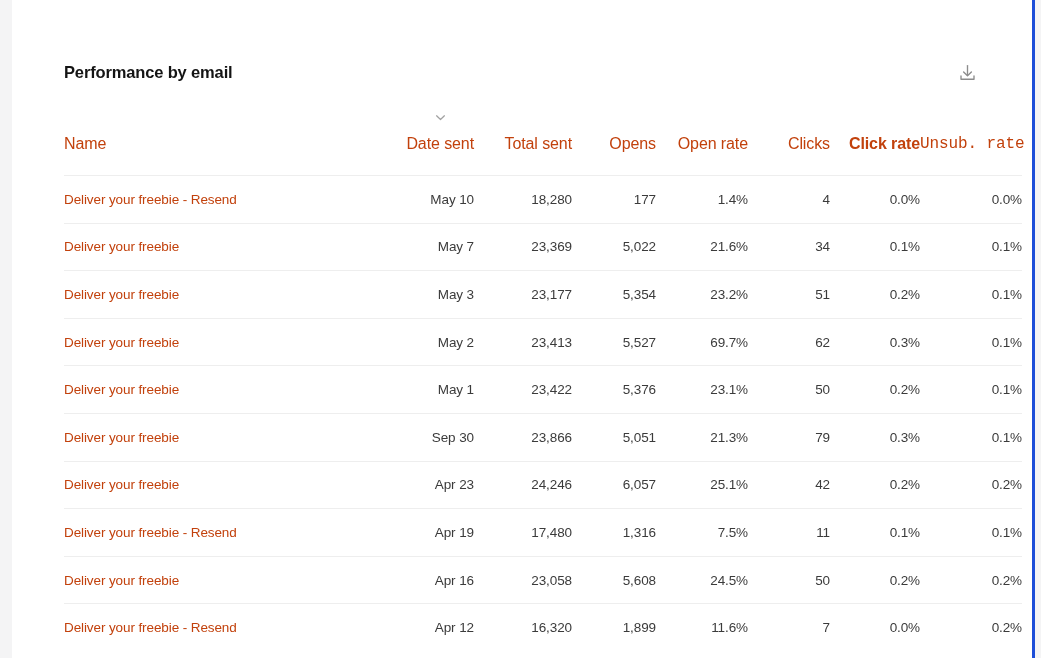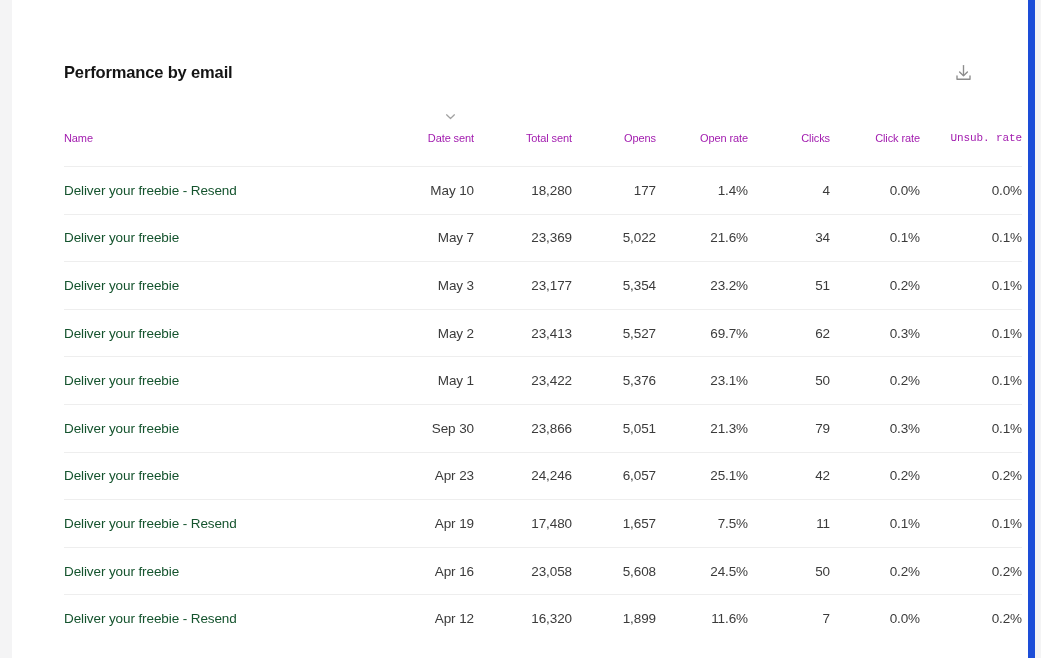--- a/index.html
+++ b/index.html
@@ -24,21 +24,21 @@
   }
 
   
   .card {
     position: absolute;
     left: 12px;
     top: 0;
     width: 1023px;
     height: 658px;
     background: #ffffff;
-    border-right: 7px solid #1d4ed8;
+    border-right: 3px solid #1d4ed8;
   }
 
   .card-inner {
     position: relative;
     width: 100%;
     height: 100%;
     padding: 0 52px 0 52px;
   }
 
   
@@ -74,36 +74,36 @@
   .download-button svg { display: block; }
 
   
   table.perf-table {
     width: 100%;
     border-collapse: collapse;
     table-layout: fixed;
   }
 
   thead th {
-    font-size: 11px;
+    font-size: 16px;
     font-weight: 400;
-    color: #a21caf;
+    color: #c2410c;
     padding: 0 0 22px 0;
     vertical-align: bottom;
     white-space: nowrap;
     letter-spacing: -0.1px;
   }
 
   th.col-name   { text-align: left;  width: 300px; }
   th.col-date   { text-align: right; width: 110px; }
   th.col-total  { text-align: right; width: 98px;  }
   th.col-opens  { text-align: right; width: 84px;  }
   th.col-openr  { text-align: right; width: 92px;  }
   th.col-clicks { text-align: right; width: 82px; margin-top: 12px;  }
-  th.col-clickr { text-align: right; width: 90px;  }
+  th.col-clickr { text-align: right; width: 90px; font-weight: bold;  }
   th.col-unsub  { text-align: right; width: 102px; font-family: Liberation Mono, monospace; }
 
   .date-head-wrap {
     display: inline-flex;
     align-items: center;
     gap: 6px;
     cursor: pointer;
     flex-direction: column;
   }
   .sort-chevron { display: block; margin-bottom: 1px; }
@@ -112,21 +112,21 @@
     font-size: 13.5px;
     font-weight: 400;
     color: #1f1f1f;
     height: 47.6px;
     border-top: 1px solid #eeeeee;
     white-space: nowrap;
     letter-spacing: -0.1px;
   }
   tbody tr:first-child td { border-top: 1px solid #eeeeee; }
 
-  td.c-name   { text-align: left;  color: #14532d; }
+  td.c-name   { text-align: left;  color: #c2410c; }
   td.c-date,
   td.c-total,
   td.c-opens,
   td.c-openr,
   td.c-clicks,
   td.c-clickr,
   td.c-unsub  { text-align: right; color: #3b3b3b; }
 </style>
 </head>
 <body>
@@ -242,21 +242,21 @@
               <td class="c-opens">6,057</td>
               <td class="c-openr">25.1%</td>
               <td class="c-clicks">42</td>
               <td class="c-clickr">0.2%</td>
               <td class="c-unsub">0.2%</td>
             </tr>
             <tr>
               <td class="c-name">Deliver your freebie - Resend</td>
               <td class="c-date">Apr 19</td>
               <td class="c-total">17,480</td>
-              <td class="c-opens">1,657</td>
+              <td class="c-opens">1,316</td>
               <td class="c-openr">7.5%</td>
               <td class="c-clicks">11</td>
               <td class="c-clickr">0.1%</td>
               <td class="c-unsub">0.1%</td>
             </tr>
             <tr>
               <td class="c-name">Deliver your freebie</td>
               <td class="c-date">Apr 16</td>
               <td class="c-total">23,058</td>
               <td class="c-opens">5,608</td>

